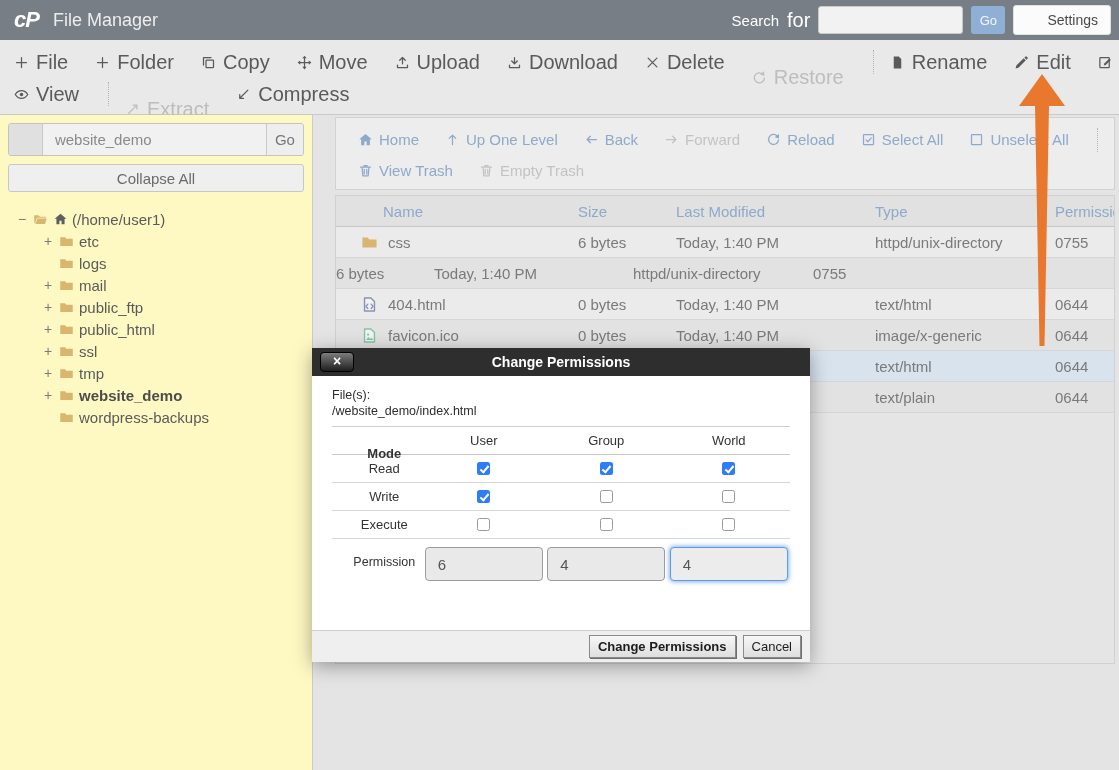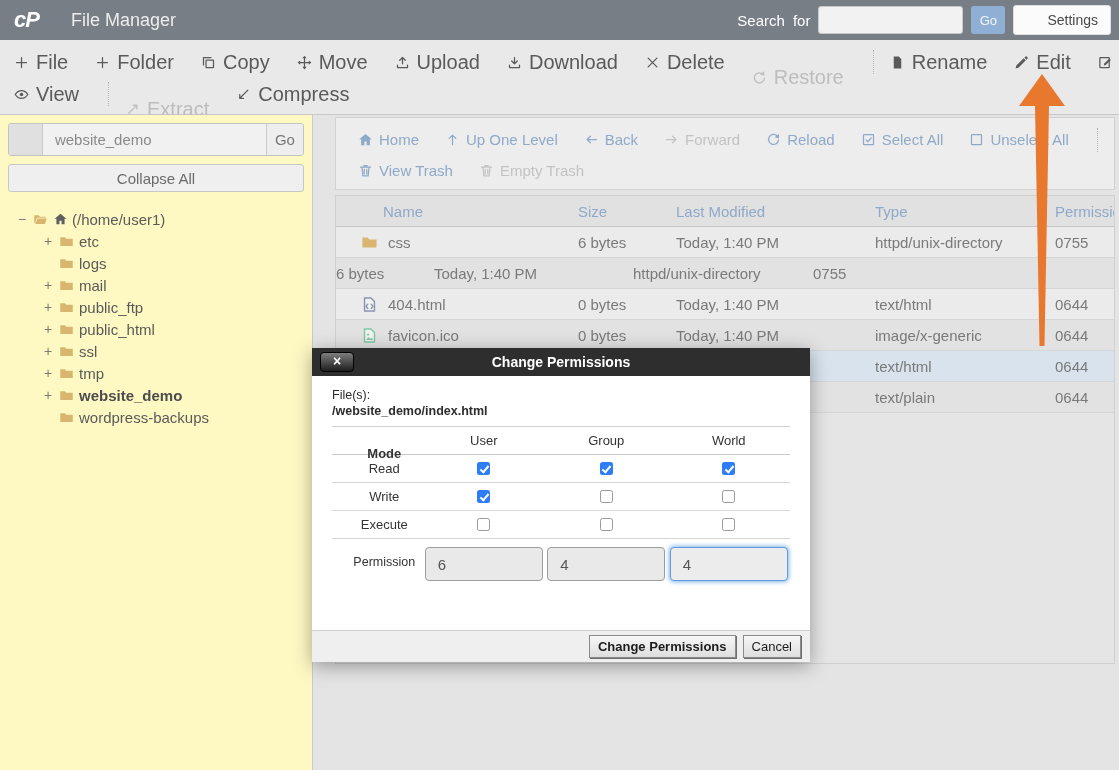--- a/index.html
+++ b/index.html
@@ -1,36 +1,36 @@
 <!DOCTYPE html>
 <html><head>
 <meta charset="utf-8">
 <style>
   * { margin:0; padding:0; box-sizing:border-box; }
   html,body { width:1119px; height:770px; overflow:hidden; background:#e4e4e4;
     font-family:"Liberation Sans", sans-serif; }
 
   
   .topbar { height:40px; background:#787e86; display:flex; align-items:center;
-    padding:0 8px 0 14px; color:#f2f2f2;gap:18px; }
+    padding:0 8px 0 14px; color:#f2f2f2; }
   .logo { font-size:22px; font-weight:bold; font-style:italic; letter-spacing:-1px;
     color:#fff; margin-right:14px; }
   .app-title { font-size:18px; font-weight:400; color:#ededed; }
   .topbar-right { margin-left:auto; display:flex; align-items:center; gap:8px; }
   .search-label { font-size:15px; color:#ffffff; }
   .scope-select { width:128px; height:28px; background:#d9d9d9; border:1px solid #b7b7b7;
     border-radius:3px; display:flex; align-items:center; padding:0 6px 0 9px;
     color:#6f6f6f; font-size:13px; cursor:pointer; }
   .scope-select .spin { margin-left:auto; display:flex; flex-direction:column; gap:2px;
     border-left:1px solid #b9b9b9; padding-left:6px; height:18px; justify-content:center; }
   .tri-up { width:0;height:0;border-left:4px solid transparent;border-right:4px solid transparent;
     border-bottom:5px solid #5c5c5c; }
   .tri-dn { width:0;height:0;border-left:4px solid transparent;border-right:4px solid transparent;
     border-top:5px solid #5c5c5c; }
-  .for-label { font-size:15px; color:#fff; }
+  .for-label { font-size:20px; color:#fff; }
   .search-input { width:145px; height:28px; border:1px solid #c9c9c9; border-radius:3px;
     background:#f2f2f2; padding:0 8px; font-size:13px; color:#444; outline:none; }
   .go-btn { width:34px; height:28px; background:#8fb0d4; color:#f4f6fa; border:none;
     border-radius:3px; font-size:13px; cursor:pointer; }
   .settings-btn { height:30px; background:#fbfbfb; border:1px solid #e0e0e0; border-radius:3px;
     color:#4a4a4a; font-size:14px; padding:0 12px; display:flex; align-items:center; gap:6px;
     cursor:pointer; }
 
   
   .toolbar { height:75px; background:#e9e9e9; border-bottom:1px solid #c9c9c9;
@@ -105,21 +105,21 @@
   .modal { position:absolute; left:312px; top:348px; width:498px; height:314px;
     background:#fff; box-shadow:0 4px 18px rgba(0,0,0,.35); pointer-events:auto;
     display:flex; flex-direction:column; }
   .modal-title { height:28px; background:#2e2e2e; color:#fff; font-size:14px; font-weight:bold;
     display:flex; align-items:center; justify-content:center; position:relative; flex:none; }
   .modal-close { position:absolute; left:8px; top:4px; width:34px; height:20px;
     background:linear-gradient(#7d7d7d,#1e1e1e); border:1px solid #000; border-radius:4px;
     color:#fff; font-weight:bold; font-size:14px; line-height:17px; text-align:center;
     cursor:pointer; }
   .modal-body { flex:1; padding:12px 20px 0 20px; font-size:12.5px; color:#2d2d2d; }
-  .file-path { margin-top:2px;font-weight:bold; }
+  .file-path { margin-top:2px; }
   .modal-hr { border:none; border-top:1px solid #cfcfcf; margin:8px 0 0 0; }
   .prow { display:flex; align-items:center; height:28px; border-bottom:1px solid #d6d6d6;
     font-size:13px; color:#333; padding-left:14px; }
   .prow.phead { font-size:13px; border-bottom:1px solid #c9c9c9; }
   .pcol-label { width:80px; text-align:center; }
   .phead .pcol-label { font-weight:bold;margin-top:25px; }
   .pcol { width:128px; text-align:center; display:flex; justify-content:center; }
   .prow.phead .pcol { display:block; }
   .cb { width:13px; height:13px; border-radius:2.5px; display:inline-block; position:relative;
     cursor:pointer; }

